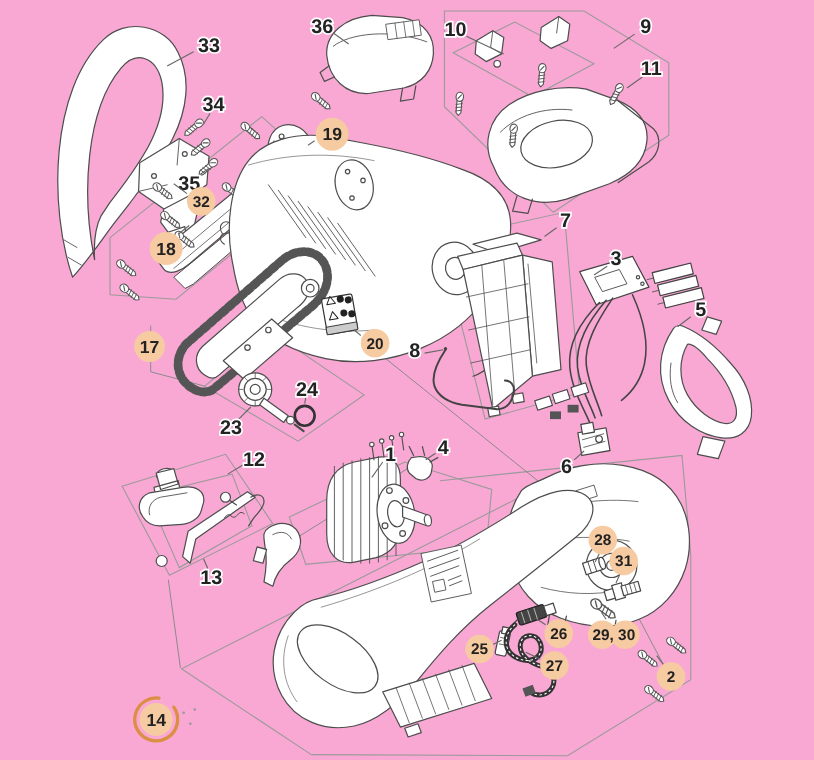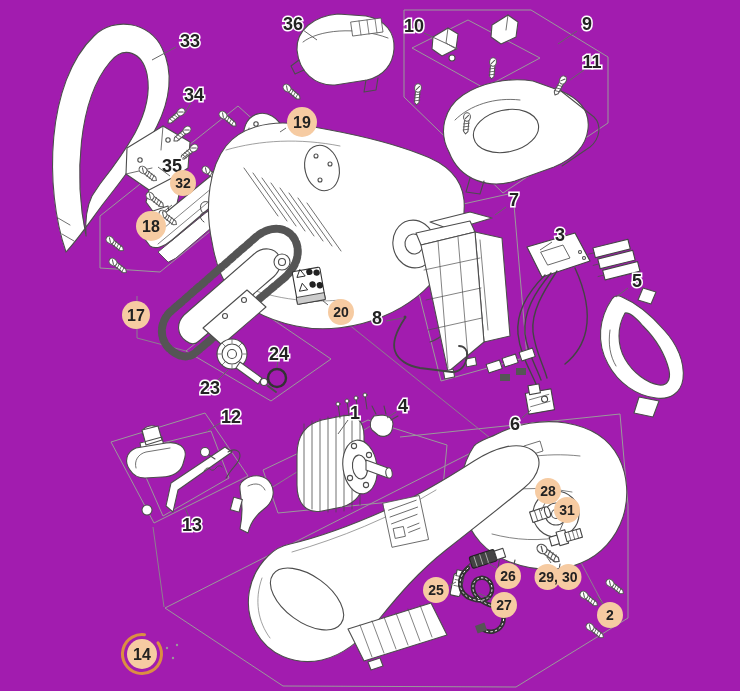--- a/index.html
+++ b/index.html
@@ -1,16 +1,16 @@
 <!DOCTYPE html>
 <html><head>
 <meta charset="utf-8">
 <style>
   html,body{margin:0;padding:0;background:#ffffff;}
-  .stage{position:relative;width:740px;height:691px;background:#a21caf;overflow:hidden;
+  .stage{position:relative;width:740px;height:691px;background:#f9a8d4;overflow:hidden;
          font-family:"Liberation Sans",sans-serif;}
   svg text{font-family:"Liberation Sans",sans-serif;}
   .plain-num{font-weight:bold;font-size:18px;paint-order:stroke;stroke:#ffffff;stroke-width:3px;}
   .circ-num{font-weight:bold;}
 </style>
 </head>
 <body>
 
 <div class="stage">
 <svg id="diagram-svg" width="740" height="691" viewBox="0 0 740 691">

